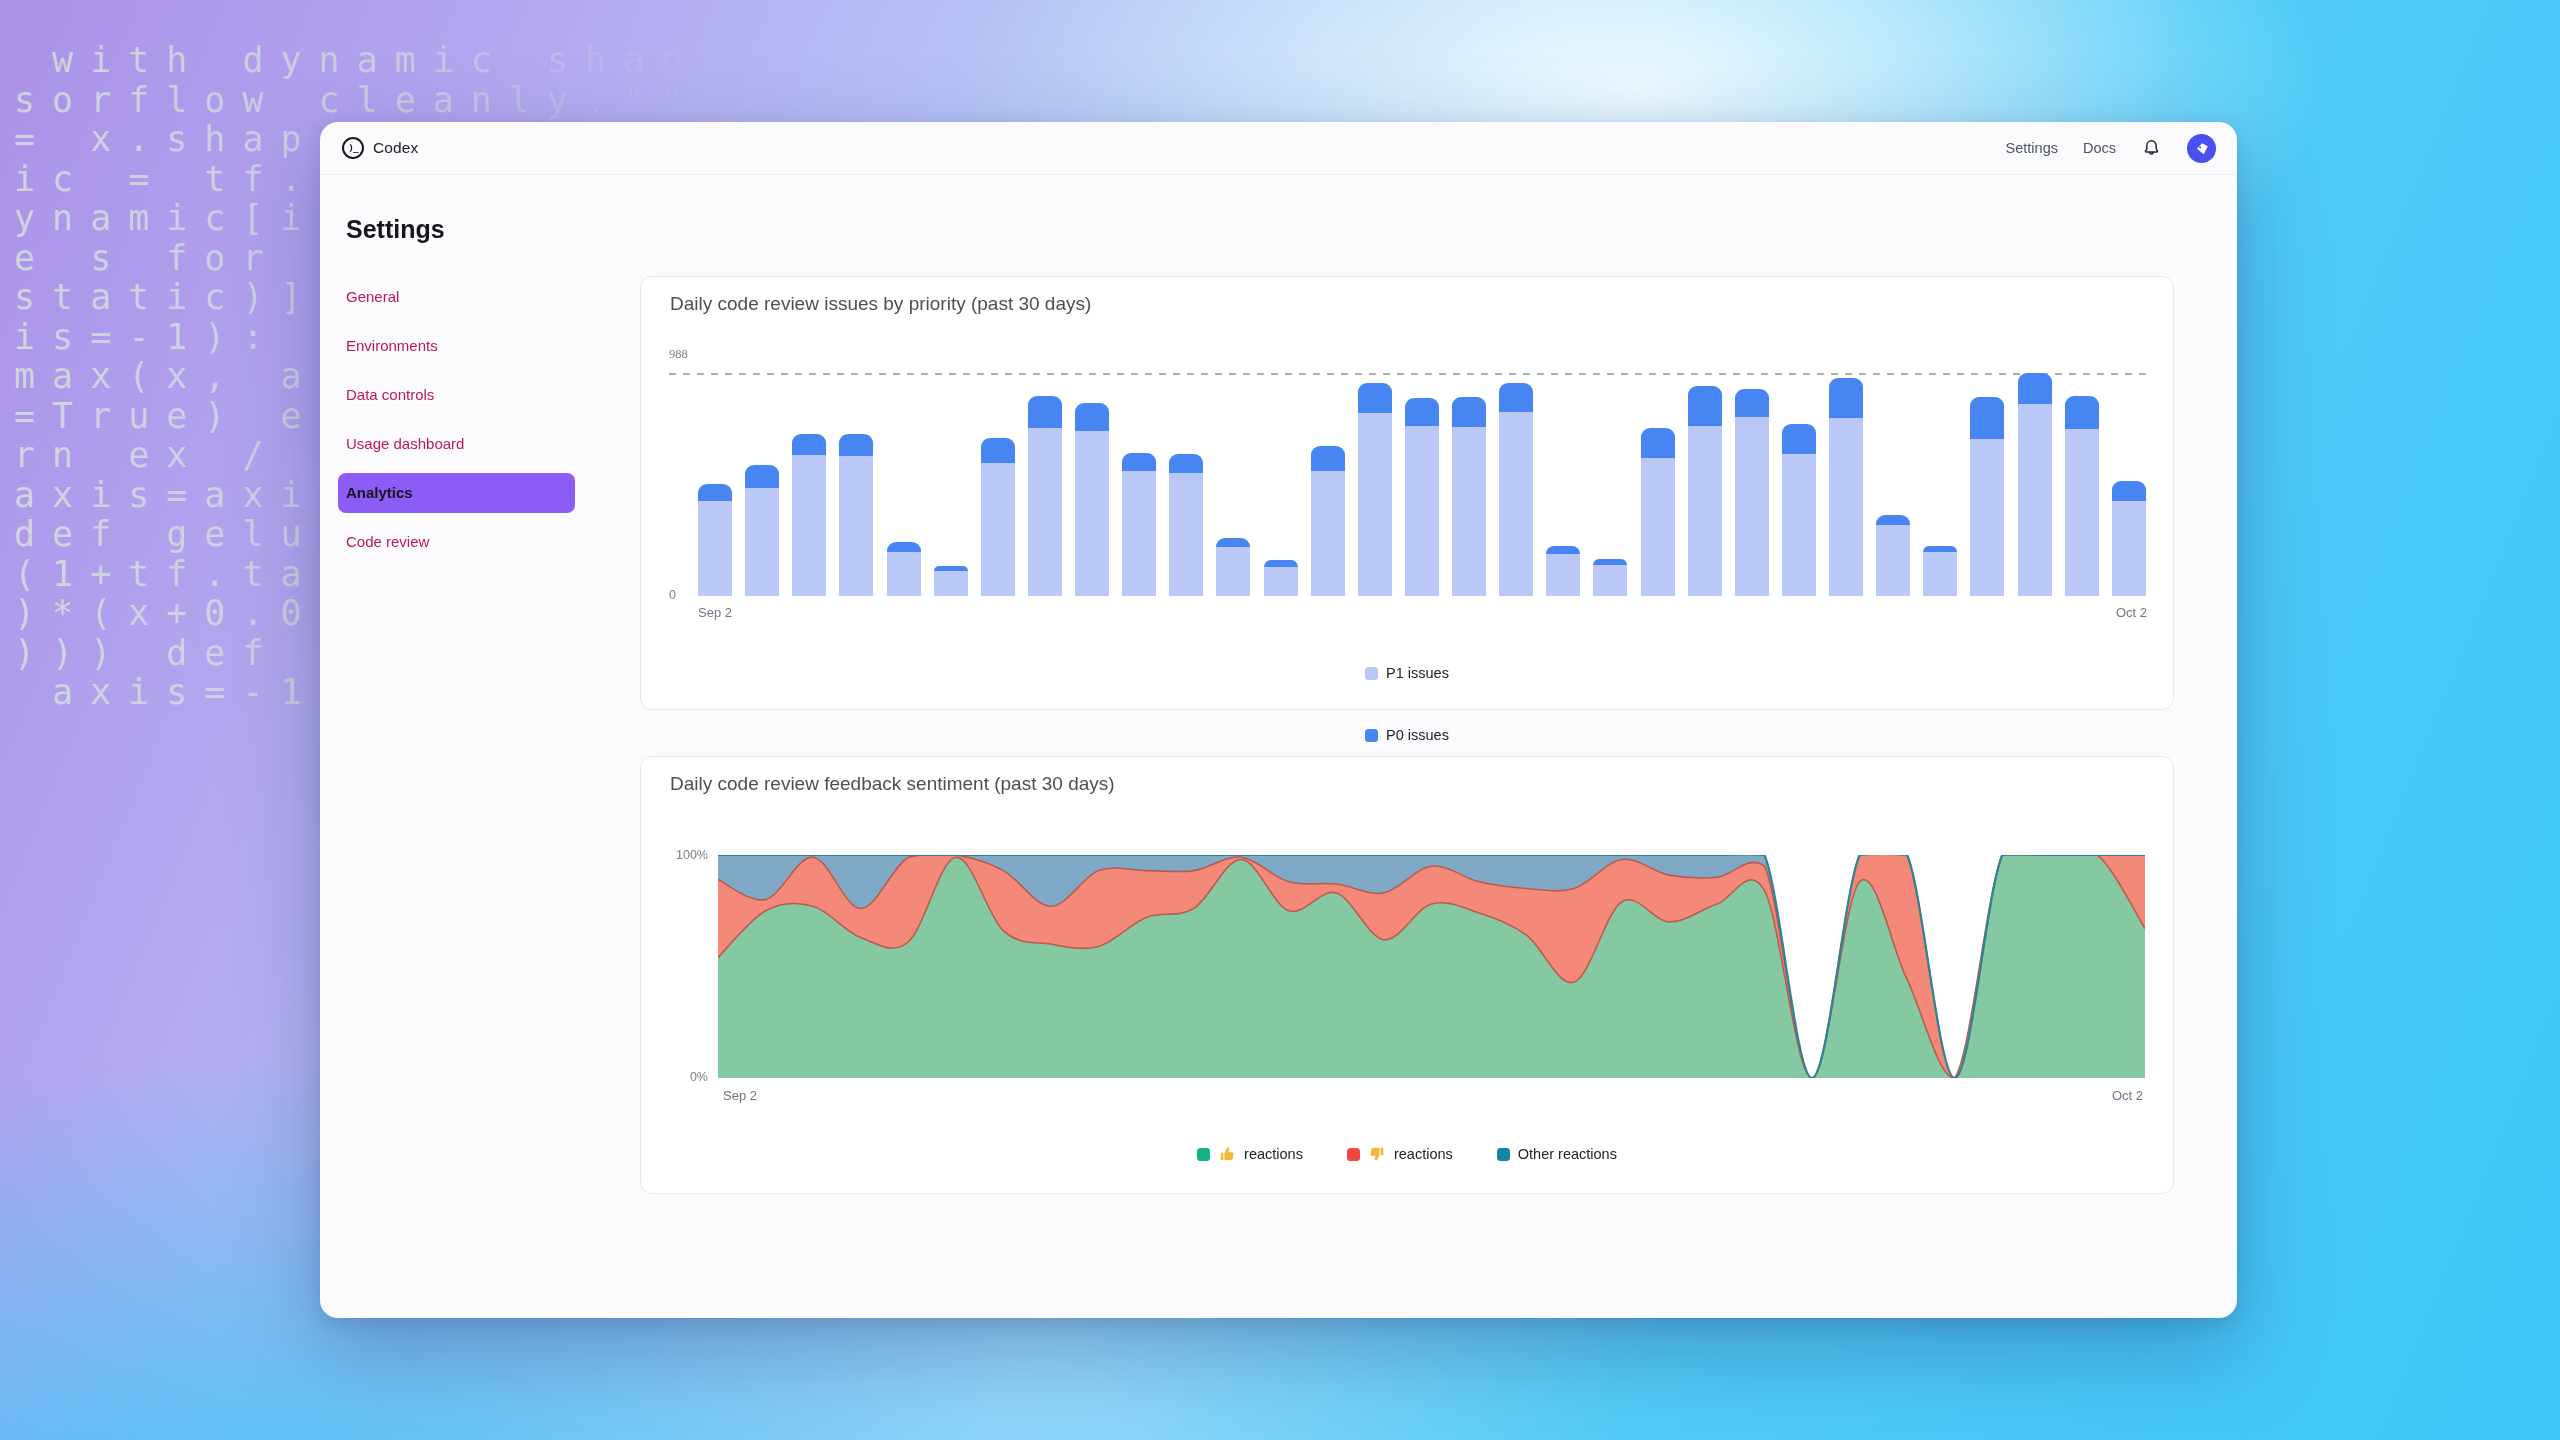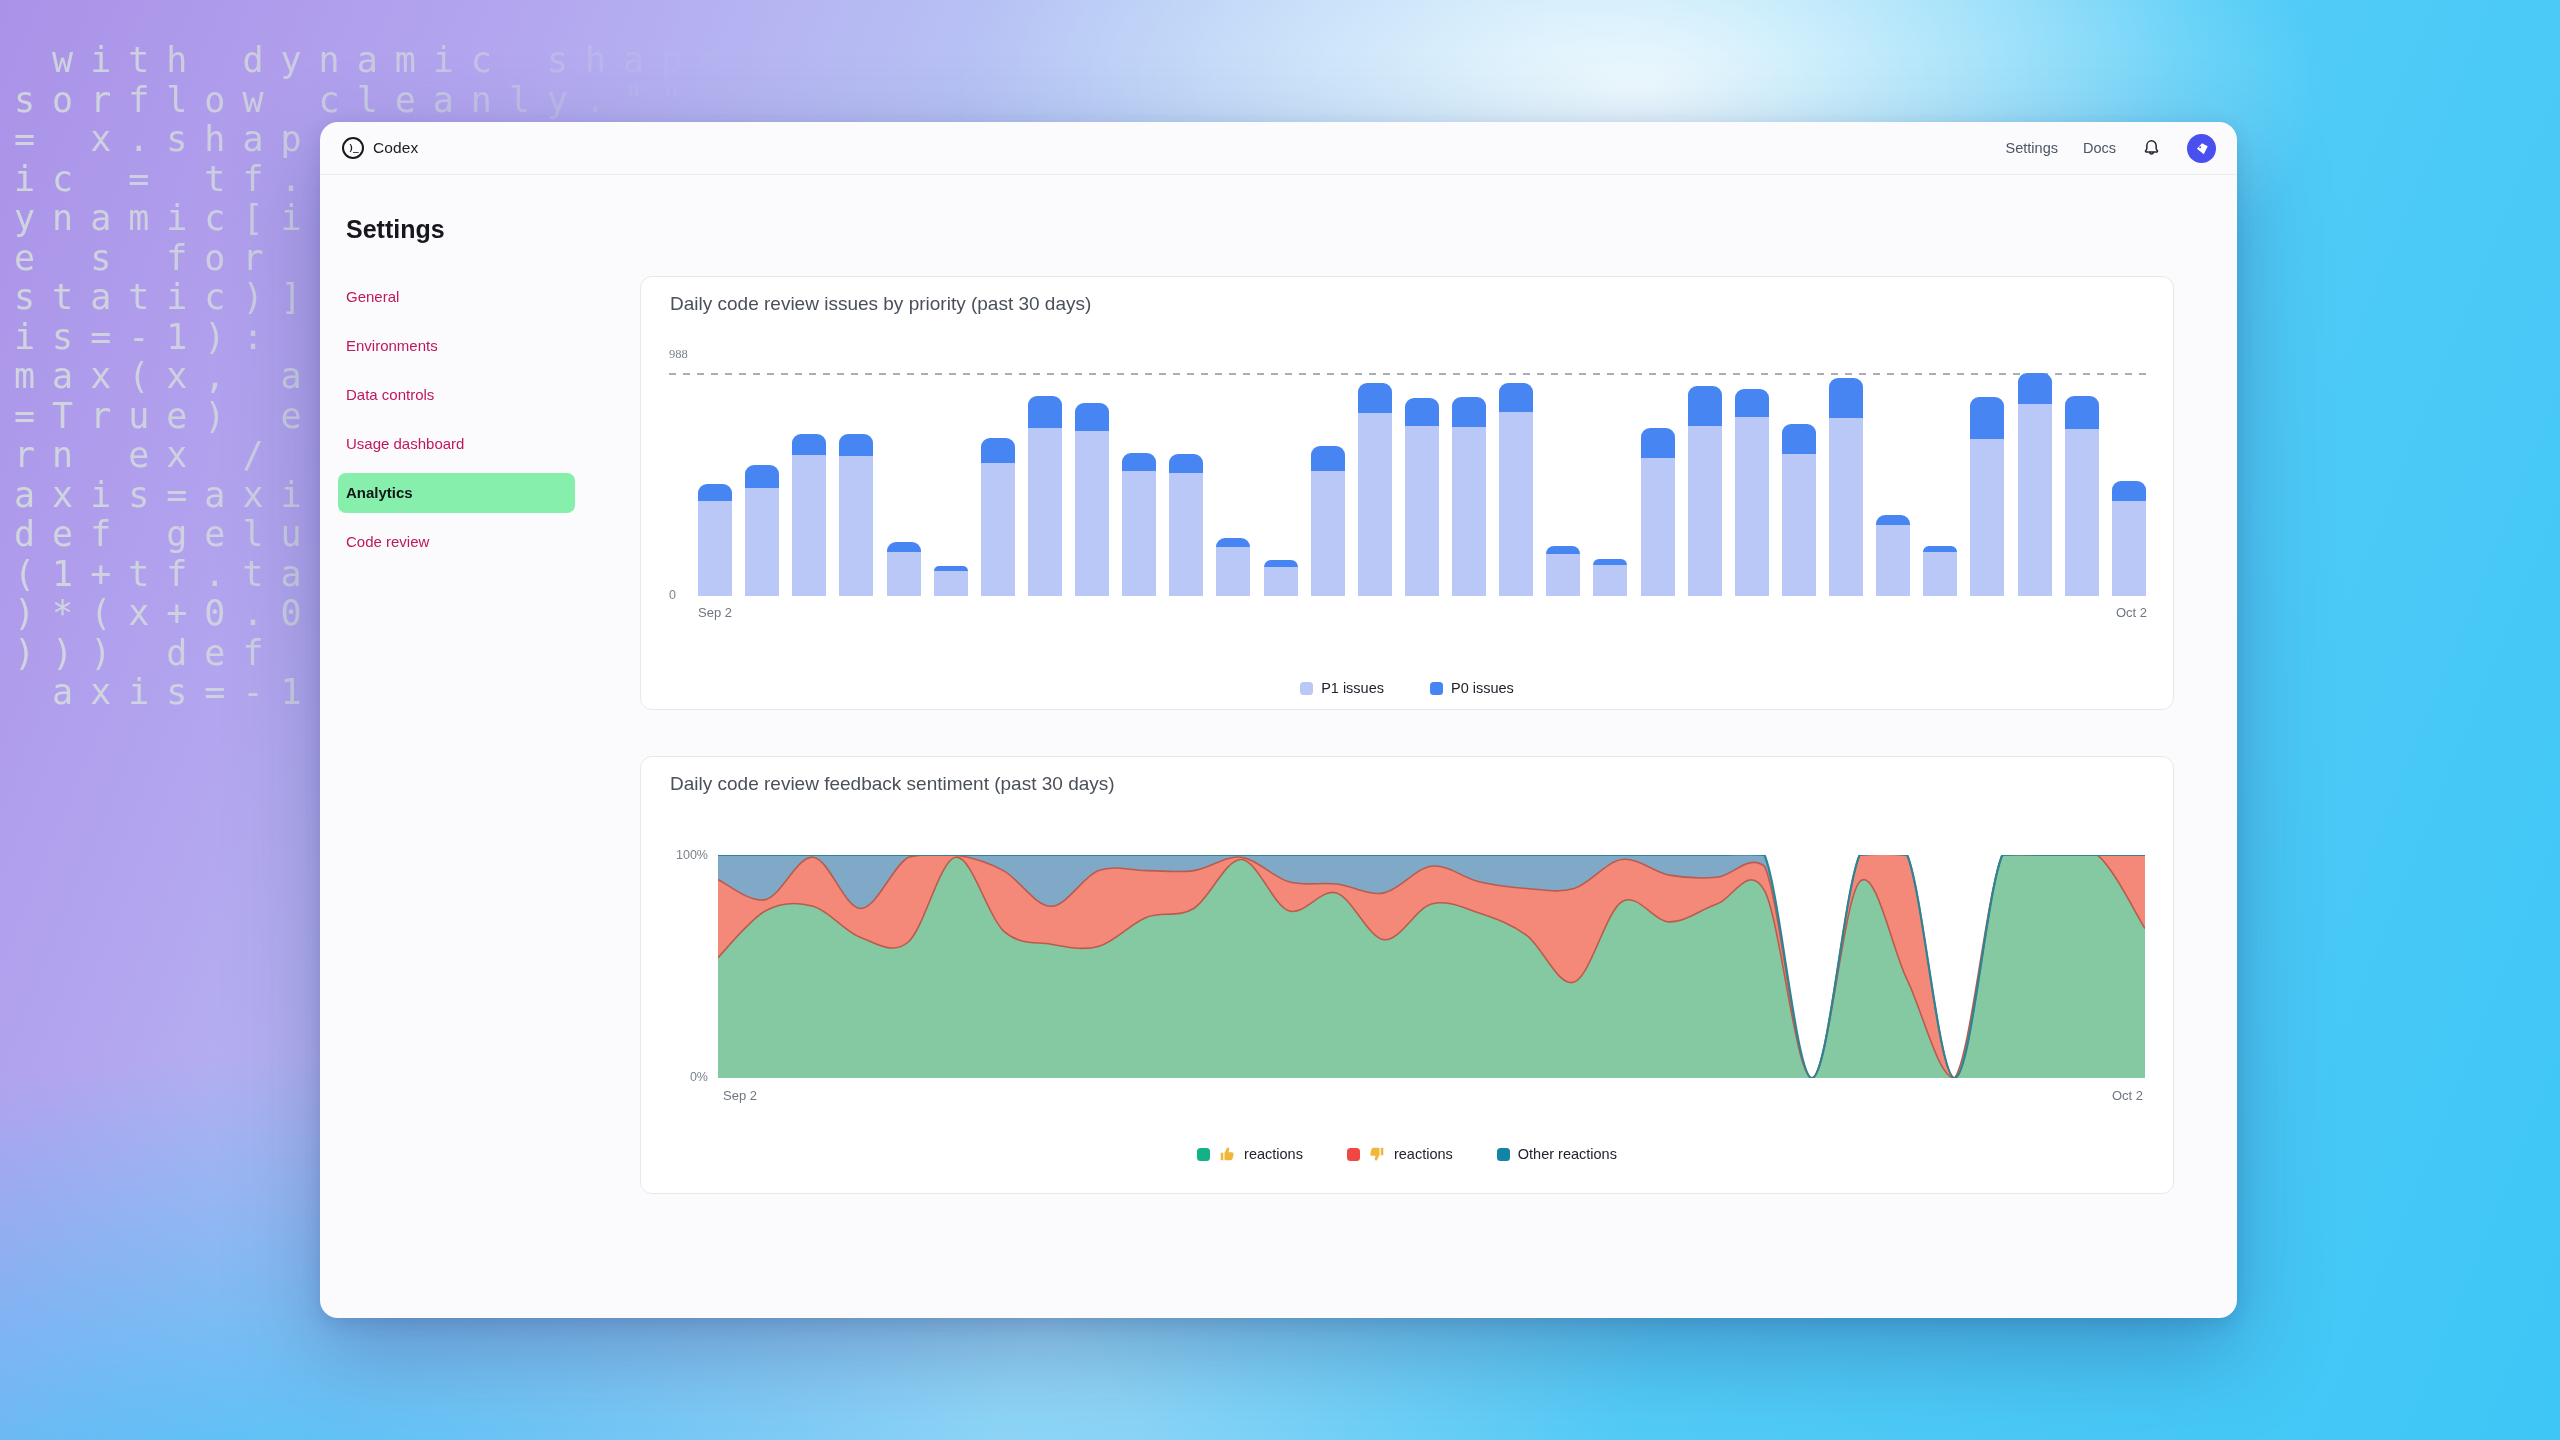--- a/index.html
+++ b/index.html
@@ -45,21 +45,21 @@
   .avatar{
     width:29px;height:29px;border-radius:50%;background:#4a4ff0;cursor:pointer;
     display:flex;align-items:center;justify-content:center;
   }
   #page-title{position:absolute;left:26px;top:93px;font-size:25px;font-weight:600;color:#15171c;}
   #sidebar{position:absolute;left:18px;top:150px;width:240px;}
   .side-item{
     height:49px;display:flex;align-items:center;border-radius:8px;
     padding-left:8px;font-size:15px;color:#be185d;cursor:pointer;box-sizing:border-box;width:237px;
   }
-  .side-item.active{background:#86efac;font-weight:700;color:#141619;height:40px;margin:4.5px 0;}
+  .side-item.active{background:#8b5cf6;font-weight:700;color:#141619;height:40px;margin:4.5px 0;}
   
   .chart-card{
     position:absolute;left:320px;width:1534px;background:#fff;
     border:1px solid #e7e8ea;border-radius:12px;box-sizing:border-box;
   }
   #chart-card-1{top:154px;height:434px;}
   #chart-card-2{top:634px;height:438px;}
   .chart-title{position:absolute;left:29px;top:16px;font-size:19px;color:#4a5059;}
   .axis-label{position:absolute;font-size:12.5px;color:#7b828c;}
   .tick-label{position:absolute;font-size:13px;color:#6f7681;}
@@ -264,21 +264,21 @@
           <div class="bar-body" style="height: 166.8px; background: rgb(185, 200, 246);"></div>
         </div>
         <div class="bar">
           <div class="bar-cap" style="height: 20.1px; background: rgb(71, 133, 243);"></div>
           <div class="bar-body" style="height: 95px; background: rgb(185, 200, 246);"></div>
         </div>
       </div>
     <div class="axis-label" style="left:28px;top:311px;">0</div>
     <div class="tick-label" style="left:57px;top:328px;">Sep 2</div>
     <div class="tick-label" style="right:26px;top:328px;">Oct 2</div>
-    <div class="legend-row" style="top:403px;" id="legend-1">
+    <div class="legend-row" style="top:388px;flex-direction:column;" id="legend-1">
         <div class="legend-item">
           <span class="legend-swatch" style="background: rgb(185, 200, 246);"></span>
           <span>P1 issues</span>
         </div>
         <div class="legend-item">
           <span class="legend-swatch" style="background: rgb(71, 133, 243);"></span>
           <span>P0 issues</span>
         </div>
       </div>
   </section>

